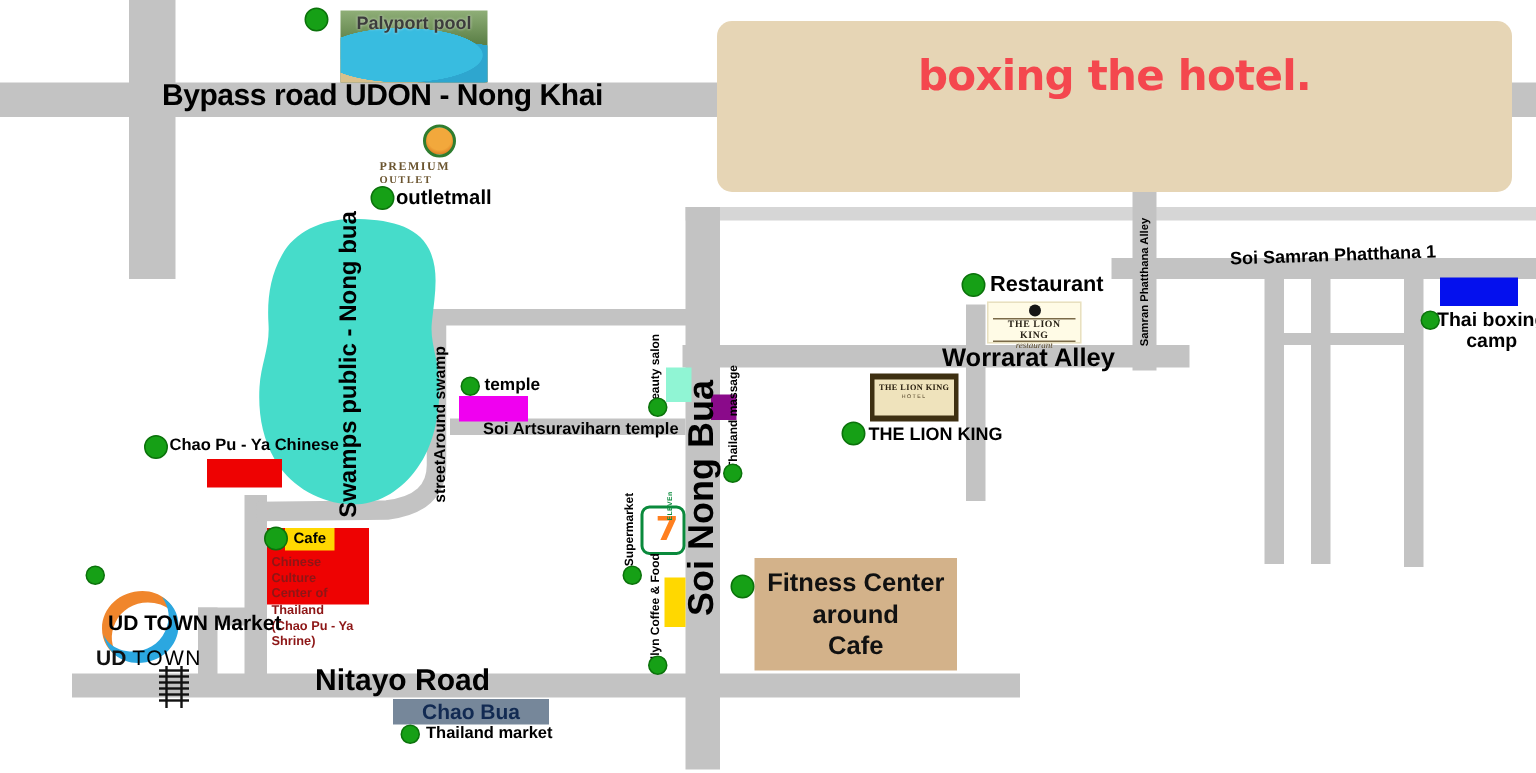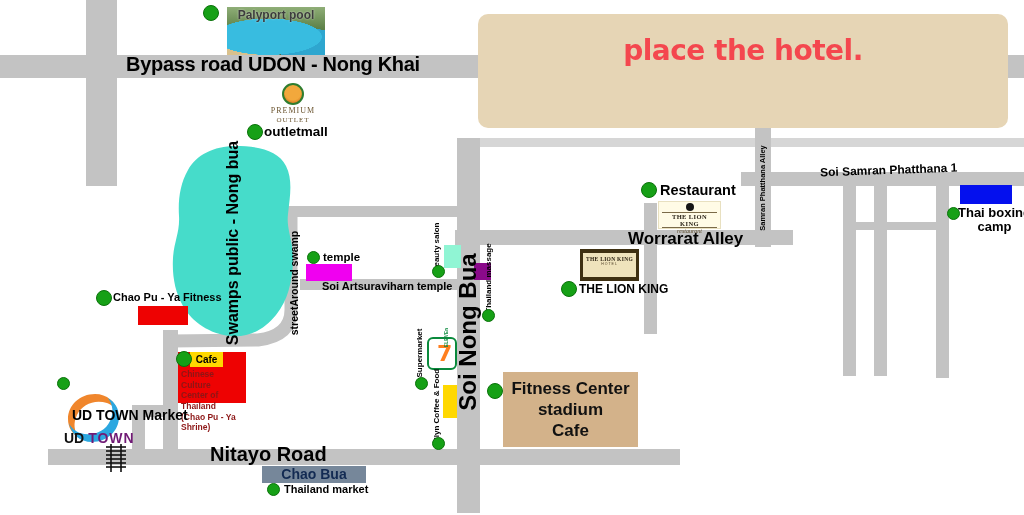--- a/index.html
+++ b/index.html
@@ -37,35 +37,35 @@
   .pool .cap{font-weight:bold;font-size:12px;color:#3c3c3c;text-shadow:0 0 2px #ffffffaa;padding-top:1px;}
   .seven{left:427px;top:337px;width:30px;height:33px;z-index:3;background:#fff;
          border:2px solid #0a8a3c;border-radius:6px;}
   .seven .s7{position:absolute;left:8px;top:2px;font-size:22px;font-weight:bold;color:#ff7f1f;
              font-family:"DejaVu Sans",sans-serif;}
   .seven .sel{position:absolute;left:15px;top:8px;font-size:4.5px;font-weight:bold;color:#0a8a3c;
               transform:rotate(-90deg) ;transform-origin:left top;letter-spacing:0.3px;}
   .po-circle{left:282px;top:83px;width:22px;height:22px;border-radius:50%;z-index:3;
              background:radial-gradient(circle at 50% 40%, #f2a83c 0 55%, #d97a20 80%);
              border:2px solid #2f7d2f;}
-  .po-txt{position:absolute;z-index:3;width:80px;text-align:center;font-family:"Liberation Serif",serif;
-          font-weight:normal;color:#6b5530;}
+  .po-txt{position:absolute;z-index:3;width:80px;text-align:left;font-family:"Liberation Serif",serif;
+          font-weight:bold;color:#6b5530;}
   .chin-red{left:178px;top:352px;width:68px;height:51px;background:#ee0202;z-index:2;
             color:#8d1616;font-weight:bold;font-size:8.5px;line-height:1.25;text-align:left;
             padding:17px 3px 0 3px;}
   .cafe-y{left:190px;top:352px;width:33px;height:15px;background:#ffd800;z-index:3;
           font-weight:bold;font-size:10px;color:#000;text-align:center;line-height:15px;}
   .fit{left:503px;top:372px;width:135px;height:75px;background:#d3b28a;z-index:2;
        display:flex;flex-direction:column;justify-content:center;text-align:center;
        font-weight:bold;font-size:17px;color:#111;line-height:1.25;}
   .nb{left:262px;top:466px;width:104px;height:17px;background:#76879a;z-index:2;text-align:center;
       font-weight:bold;font-size:14px;color:#122a52;line-height:17px;}
   .udtxt{left:64px;top:430px;z-index:3;font-size:14px;white-space:nowrap;}
   .udtxt .ud{font-weight:bold;color:#111;}
-  .udtxt .tw{font-weight:bold;color:#701a75;letter-spacing:1px;}
+  .udtxt .tw{font-weight:normal;color:#000000;letter-spacing:1px;}
 </style>
 </head>
 <body>
 
 <div id="stage">
 
   <svg class="base" width="1024" height="515" viewBox="0 0 1024 515">
     <g fill="#c3c3c3">
       <rect x="0" y="55" width="1024" height="23"></rect>
       <rect x="86" y="0" width="31" height="186"></rect>
@@ -110,21 +110,21 @@
   </svg>
 
   <div class="rect" style="left:138px;top:306px;width:50px;height:19px;background:#ee0202;"></div>
   <div class="rect" style="left:306px;top:264px;width:46px;height:17px;background:#f000f0;"></div>
   <div class="rect" style="left:444px;top:245px;width:17px;height:23px;background:#90f5d4;"></div>
   <div class="rect" style="left:474px;top:263px;width:17px;height:17px;background:#8a0a8a;"></div>
   <div class="rect" style="left:443px;top:385px;width:14px;height:33px;background:#ffd800;"></div>
   <div class="rect" style="left:960px;top:185px;width:52px;height:19px;background:#0410ee;"></div>
 
   <div class="title-box">
-    <div>place the hotel.</div>
+    <div>boxing the hotel.</div>
   </div>
 
   <div class="sign pool">
     <div class="cap">Palyport pool</div>
   </div>
 
   <div class="abs po-circle"></div>
   <div class="po-txt" style="left:253px;top:106px;font-size:8px;letter-spacing:1px;">PREMIUM</div>
   <div class="po-txt" style="left:253px;top:116px;font-size:7px;letter-spacing:1px;">OUTLET</div>
 
@@ -148,29 +148,29 @@
 
   <div class="abs chin-red">
     <div>Chinese Culture</div>
     <div>Center of Thailand</div>
     <div>(Chao Pu - Ya Shrine)</div>
   </div>
   <div class="abs cafe-y">Cafe</div>
 
   <div class="abs fit">
     <div>Fitness Center</div>
-    <div>stadium</div>
+    <div>around</div>
     <div>Cafe</div>
   </div>
 
   <div class="abs nb">Chao Bua</div>
 
   <div class="abs udtxt"><span class="ud">UD</span> <span class="tw">TOWN</span></div>
 
-  <div class="lbl" style="left:126px;top:54px;font-size:20px;letter-spacing:-0.3px;">Bypass road UDON - Nong Khai</div>
+  <div class="lbl" style="left:108px;top:54px;font-size:20px;letter-spacing:-0.3px;">Bypass road UDON - Nong Khai</div>
   <div class="lbl" style="left:210px;top:444px;font-size:20px;">Nitayo Road</div>
   <div class="lbl" style="left:608px;top:230px;font-size:17px;margin-left:20px;">Worrarat Alley</div>
   <div class="lbl" style="left:820px;top:164px;font-size:12px;transform:rotate(-2deg);">Soi Samran Phatthana  1</div>
   <div class="lbl" style="left:322px;top:281px;font-size:11px;">Soi Artsuraviharn temple</div>
   <div class="vlbl" style="left:468px;top:332px;font-size:24px;">Soi Nong Bua</div>
   <div class="vlbl" style="left:294px;top:283px;font-size:10.5px;">streetAround swamp</div>
   <div class="vlbl" style="left:763px;top:188px;font-size:7.5px;">Samran Phatthana Alley</div>
 
   <div class="vlbl" style="left:233px;top:243px;font-size:16px;">Swamps public - Nong bua</div>
 
@@ -180,21 +180,21 @@
   <div class="vlbl" style="left:437px;top:407px;font-size:8px;">Allyn Coffee &amp; Food</div>
 
   <div class="lbl" style="left:264px;top:125px;font-size:13.5px;">outletmall</div>
   <div class="lbl" style="left:660px;top:183px;font-size:14.5px;">Restaurant</div>
   <div class="lbl" style="left:579px;top:283px;font-size:12px;">THE LION KING</div>
   <div class="lbl" style="left:958px;top:206px;font-size:13px;text-align:center;">
     <div>Thai boxing</div>
     <div>camp</div>
   </div>
   <div class="lbl" style="left:323px;top:251px;font-size:11.5px;">temple</div>
-  <div class="lbl" style="left:113px;top:292px;font-size:11px;">Chao Pu - Ya Fitness</div>
+  <div class="lbl" style="left:113px;top:292px;font-size:11px;">Chao Pu - Ya Chinese</div>
   <div class="lbl" style="left:72px;top:379px;font-size:14px;margin-top:29px;">UD TOWN Market</div>
   <div class="lbl" style="left:284px;top:484px;font-size:11px;">Thailand market</div>
 
   <div class="dot d16" style="left:203px;top:5px;"></div>
   <div class="dot d16" style="left:247px;top:124px;"></div>
   <div class="dot d13" style="left:307px;top:251px;"></div>
   <div class="dot d13" style="left:432px;top:265px;"></div>
   <div class="dot d13" style="left:482px;top:309px;"></div>
   <div class="dot d16" style="left:641px;top:182px;"></div>
   <div class="dot d16" style="left:561px;top:281px;"></div>

